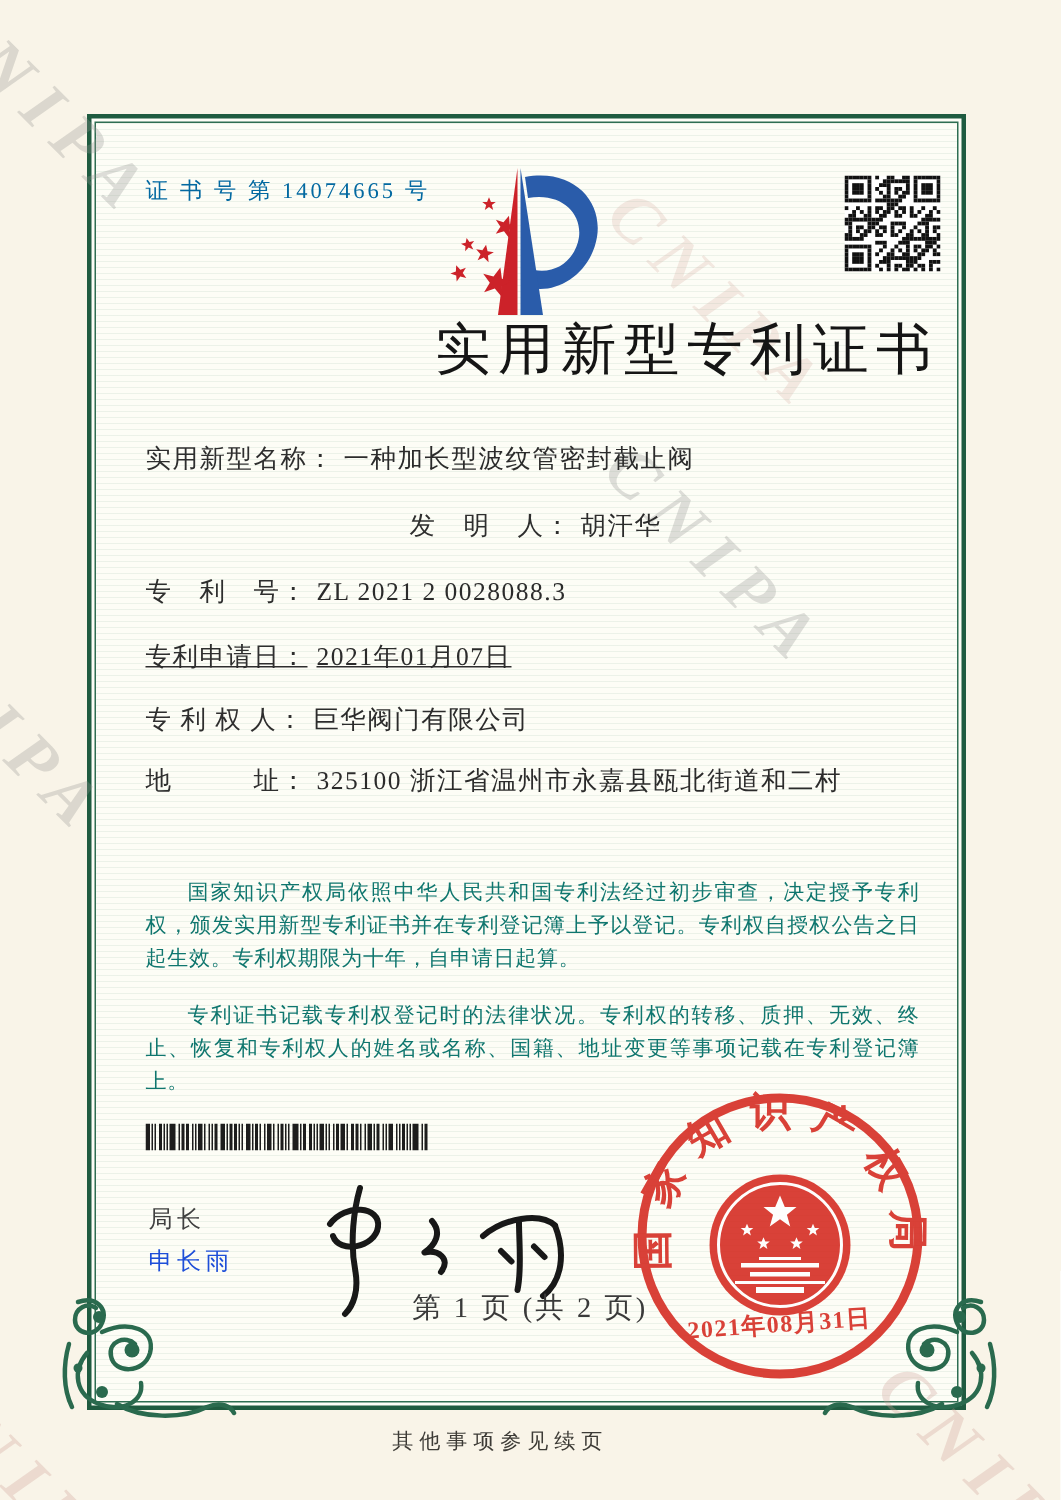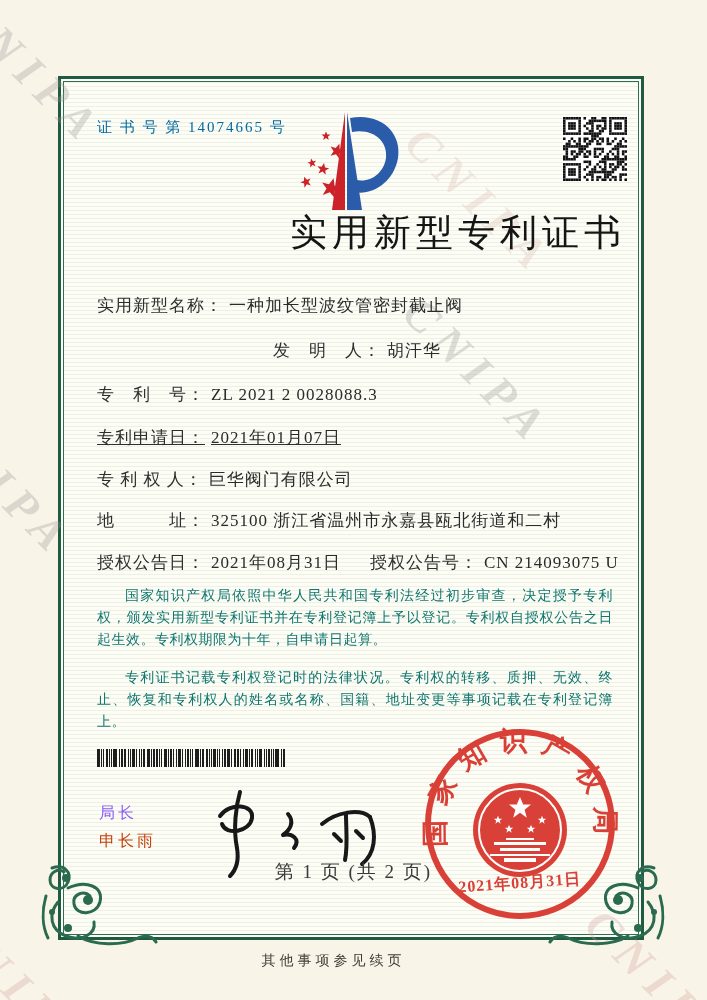--- a/index.html
+++ b/index.html
@@ -31,22 +31,22 @@
   }
   .content{position:absolute;left:0;top:0;width:707px;height:1000px;z-index:10;}
   .abs{position:absolute;}
   .cert-no{left:97px;top:118px;font-size:15px;letter-spacing:2px;color:#0369a1;}
   .title{left:0;top:208px;width:626px;text-align:right;font-size:37px;font-weight:normal;letter-spacing:5px;color:#151515;}
   .field-row{left:97px;width:520px;font-size:17px;letter-spacing:1px;color:#2e2e2e;white-space:nowrap;}
   .field-label{color:#2e2e2e;}
   .field-value{margin-left:6px;color:#2b2b2b;}
   .pair2{position:absolute;left:273px;top:0;}
   .para{left:97px;width:516px;font-size:14px;line-height:22px;text-align:justify;text-indent:2em;color:#0f766e;letter-spacing:0.5px;}
-  .signer-title{left:99px;top:803px;font-size:16px;letter-spacing:3px;color:#8b5cf6;}
-  .signer-name{left:99px;top:831px;font-size:16px;letter-spacing:3px;color:#c2410c;}
+  .signer-title{left:99px;top:803px;font-size:16px;letter-spacing:3px;color:#404040;}
+  .signer-name{left:99px;top:831px;font-size:16px;letter-spacing:3px;color:#1d4ed8;}
   .page-num{left:0;top:859px;width:707px;text-align:center;font-size:19px;letter-spacing:2px;color:#3a3a3a;}
   .footer-note{left:0;top:952px;width:667px;text-align:center;font-size:14px;letter-spacing:4px;color:#3d3b36;z-index:10;position:absolute;}
   svg{display:block;}
 </style>
 </head>
 <body>
 
 <div class="page">
 
   <span class="wm gray" style="left:-18px;top:-14px;">CNIPA</span>
@@ -467,24 +467,20 @@
     </div>
     <div class="abs field-row" style="top:426px;text-decoration:underline;">
       <span class="field-label">专利申请日：</span><span class="field-value">2021年01月07日</span>
     </div>
     <div class="abs field-row" style="top:468px;">
       <span class="field-label">专 利 权 人：</span><span class="field-value">巨华阀门有限公司</span>
     </div>
     <div class="abs field-row" style="top:509px;">
       <span class="field-label">地　　　址：</span><span class="field-value">325100 浙江省温州市永嘉县瓯北街道和二村</span>
     </div>
-    <div class="abs field-row" style="top:551px;">
-      <span class="field-label">授权公告日：</span><span class="field-value">2021年08月31日</span>
-      <span class="pair2"><span class="field-label">授权公告号：</span><span class="field-value">CN 214093075 U</span></span>
-    </div>
 
     <div class="abs para" style="top:585px;">国家知识产权局依照中华人民共和国专利法经过初步审查，决定授予专利权，颁发实用新型专利证书并在专利登记簿上予以登记。专利权自授权公告之日起生效。专利权期限为十年，自申请日起算。</div>
     <div class="abs para" style="top:651px;margin-top:16px;">专利证书记载专利权登记时的法律状况。专利权的转移、质押、无效、终止、恢复和专利权人的姓名或名称、国籍、地址变更等事项记载在专利登记簿上。</div>
 
     <svg id="barcode" class="abs" style="left:97px;top:749px;" width="190" height="18">
         <rect x="0" y="0" width="3" height="18" fill="#1d1d1d"></rect>
         <rect x="4" y="0" width="1" height="18" fill="#1d1d1d"></rect>
         <rect x="6" y="0" width="1" height="18" fill="#1d1d1d"></rect>
         <rect x="9" y="0" width="2" height="18" fill="#1d1d1d"></rect>
         <rect x="12" y="0" width="1" height="18" fill="#1d1d1d"></rect>

